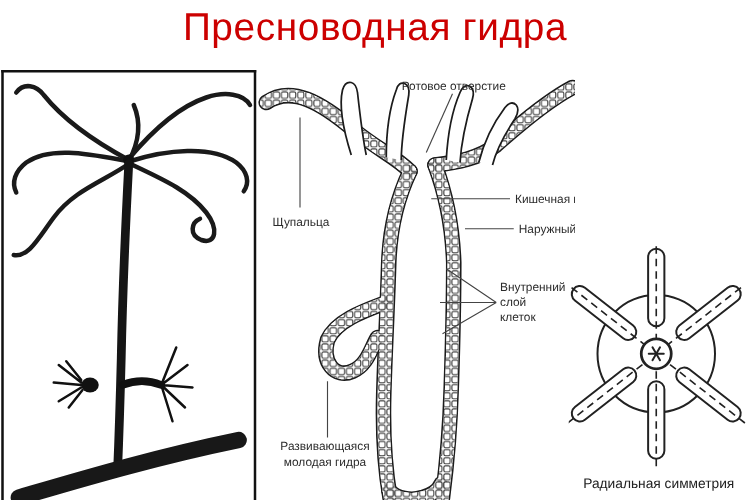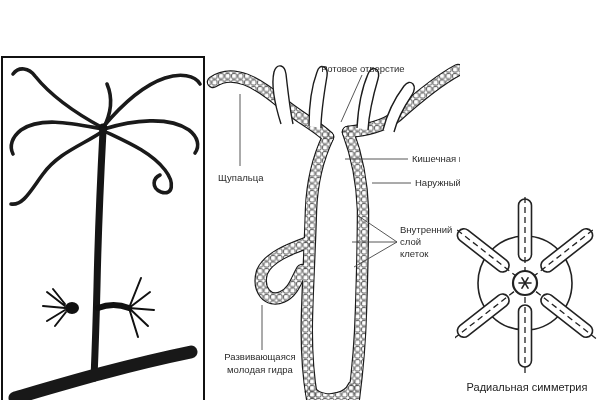--- a/index.html
+++ b/index.html
@@ -12,20 +12,21 @@
          box-sizing:border-box;border:2px solid #111;border-bottom:none;background:#fff;}
   #radial-label{position:absolute;left:452px;top:381px;width:150px;text-align:center;
          font-size:11px;color:#222;white-space:nowrap;}
   svg text{font-size:9.5px;fill:#2b2b2b;}
 </style>
 </head>
 <body>
 
 <div id="stage">
 
+  <div id="title">Пресноводная гидра</div>
 
   <div id="sketch-panel">
     <svg width="200" height="342" viewBox="0 0 200 342">
       <g fill="none" stroke="#1a1a1a" stroke-width="3.6" stroke-linecap="round">
         <path d="M100 70 C74 56 48 38 32 18 C26 10 16 8 10 16"></path>
         <path d="M100 71 C72 66 38 58 18 72 C9 79 6 88 10 96"></path>
         <path d="M100 73 C82 86 56 94 40 116 C28 132 20 148 8 146"></path>
         <path d="M100 69 C116 50 138 28 162 20 C177 15 192 17 197 26"></path>
         <path d="M101 71 C130 62 166 58 186 72 C195 79 197 88 192 95"></path>
         <path d="M101 73 C124 84 148 94 162 112 C172 125 170 138 158 134 C148 130 150 120 157 117"></path>

